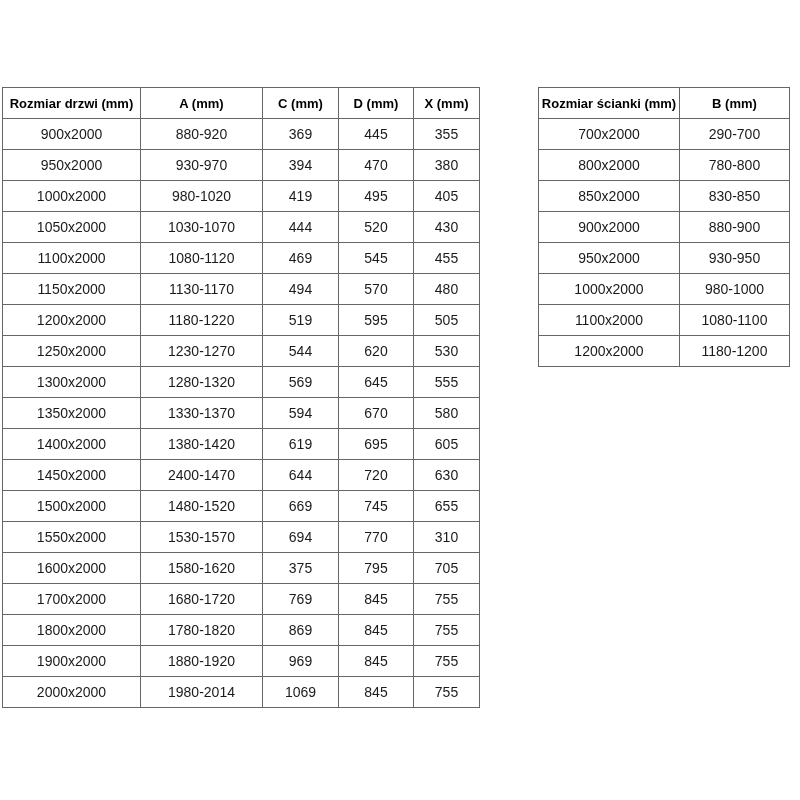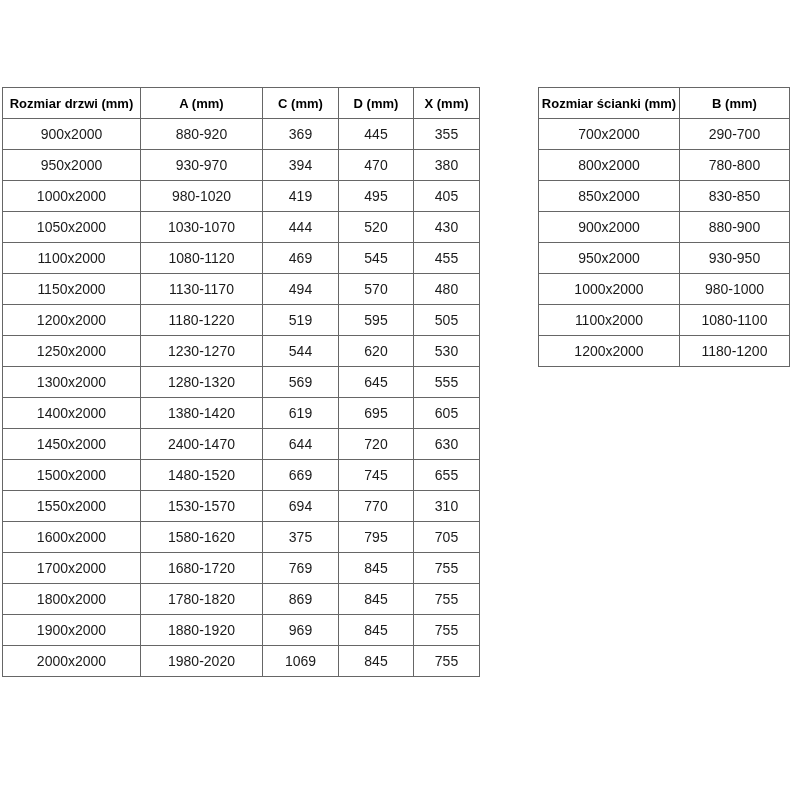--- a/index.html
+++ b/index.html
@@ -132,20 +132,27 @@
           <td>530</td>
         </tr>
         <tr>
           <td>1300x2000</td>
           <td>1280-1320</td>
           <td>569</td>
           <td>645</td>
           <td>555</td>
         </tr>
         <tr>
+          <td>1350x2000</td>
+          <td>1330-1370</td>
+          <td>594</td>
+          <td>670</td>
+          <td>580</td>
+        </tr>
+        <tr>
           <td>1400x2000</td>
           <td>1380-1420</td>
           <td>619</td>
           <td>695</td>
           <td>605</td>
         </tr>
         <tr>
           <td>1450x2000</td>
           <td>2400-1470</td>
           <td>644</td>
@@ -189,21 +196,21 @@
         </tr>
         <tr>
           <td>1900x2000</td>
           <td>1880-1920</td>
           <td>969</td>
           <td>845</td>
           <td>755</td>
         </tr>
         <tr>
           <td>2000x2000</td>
-          <td>1980-2020</td>
+          <td>1980-2014</td>
           <td>1069</td>
           <td>845</td>
           <td>755</td>
         </tr>
       </tbody>
     </table>
 
   <table id="wall-table" class="spec-table">
     <colgroup>
       <col style="width:141px">

